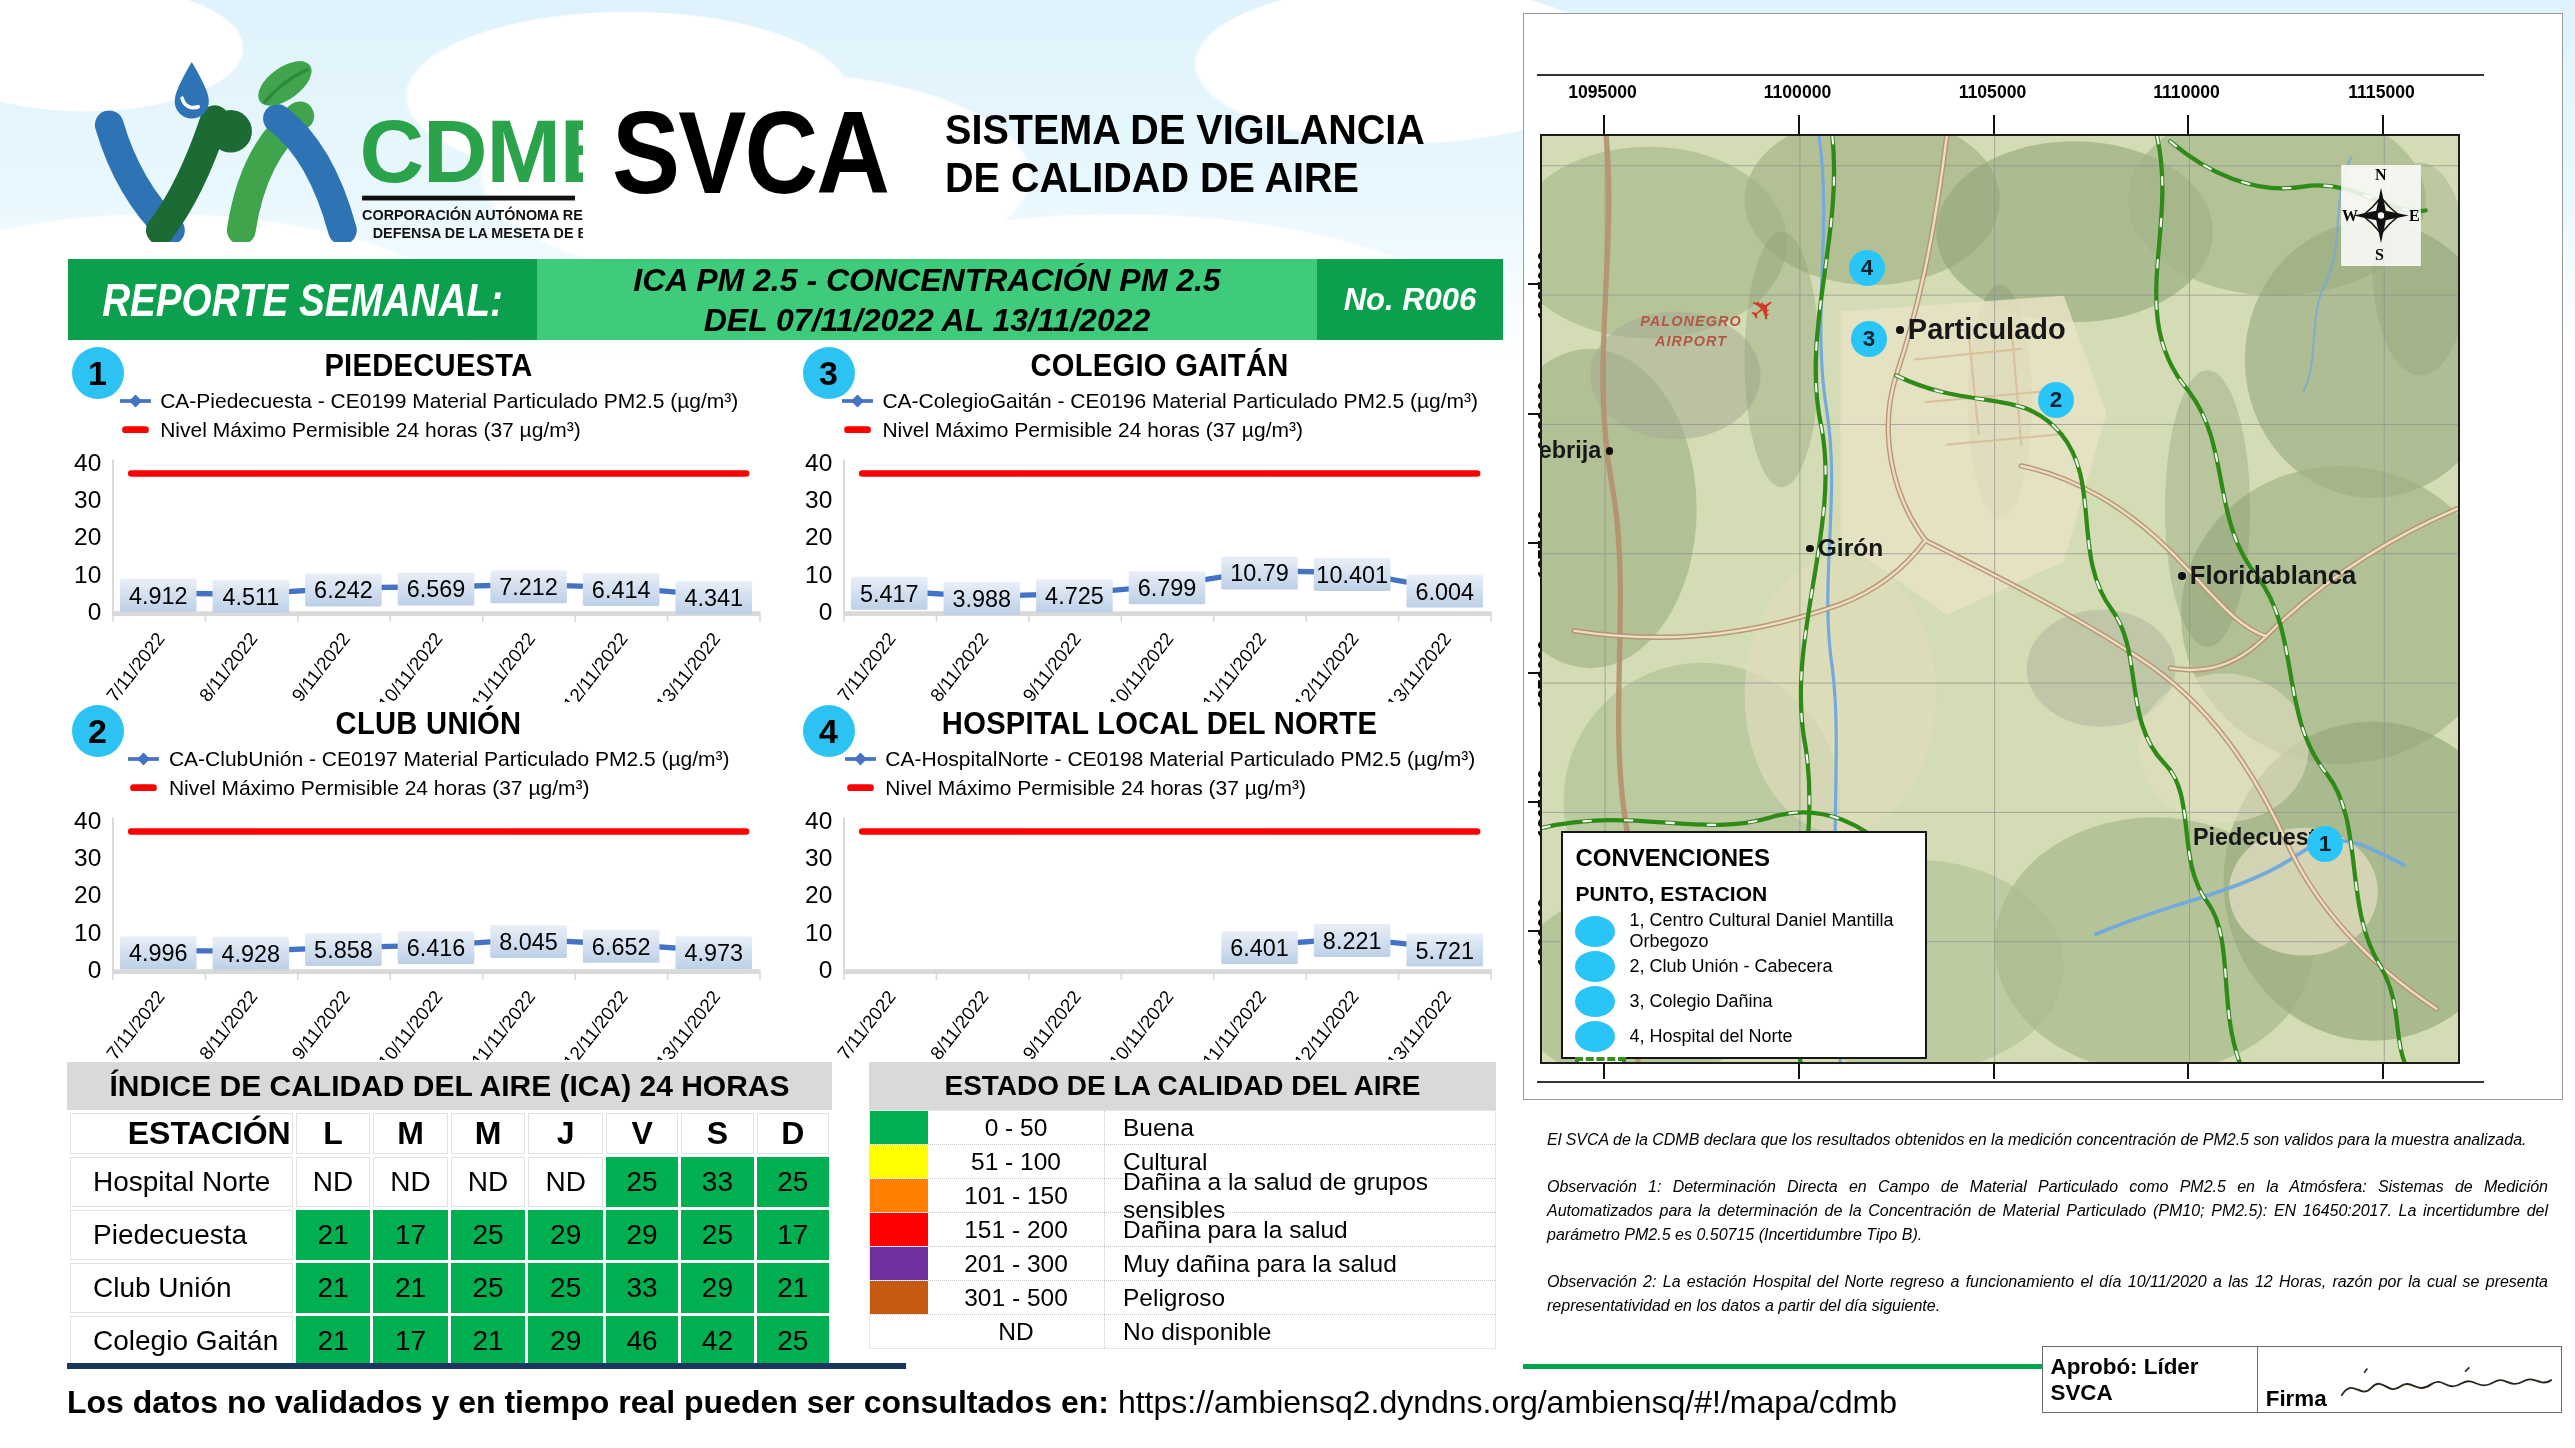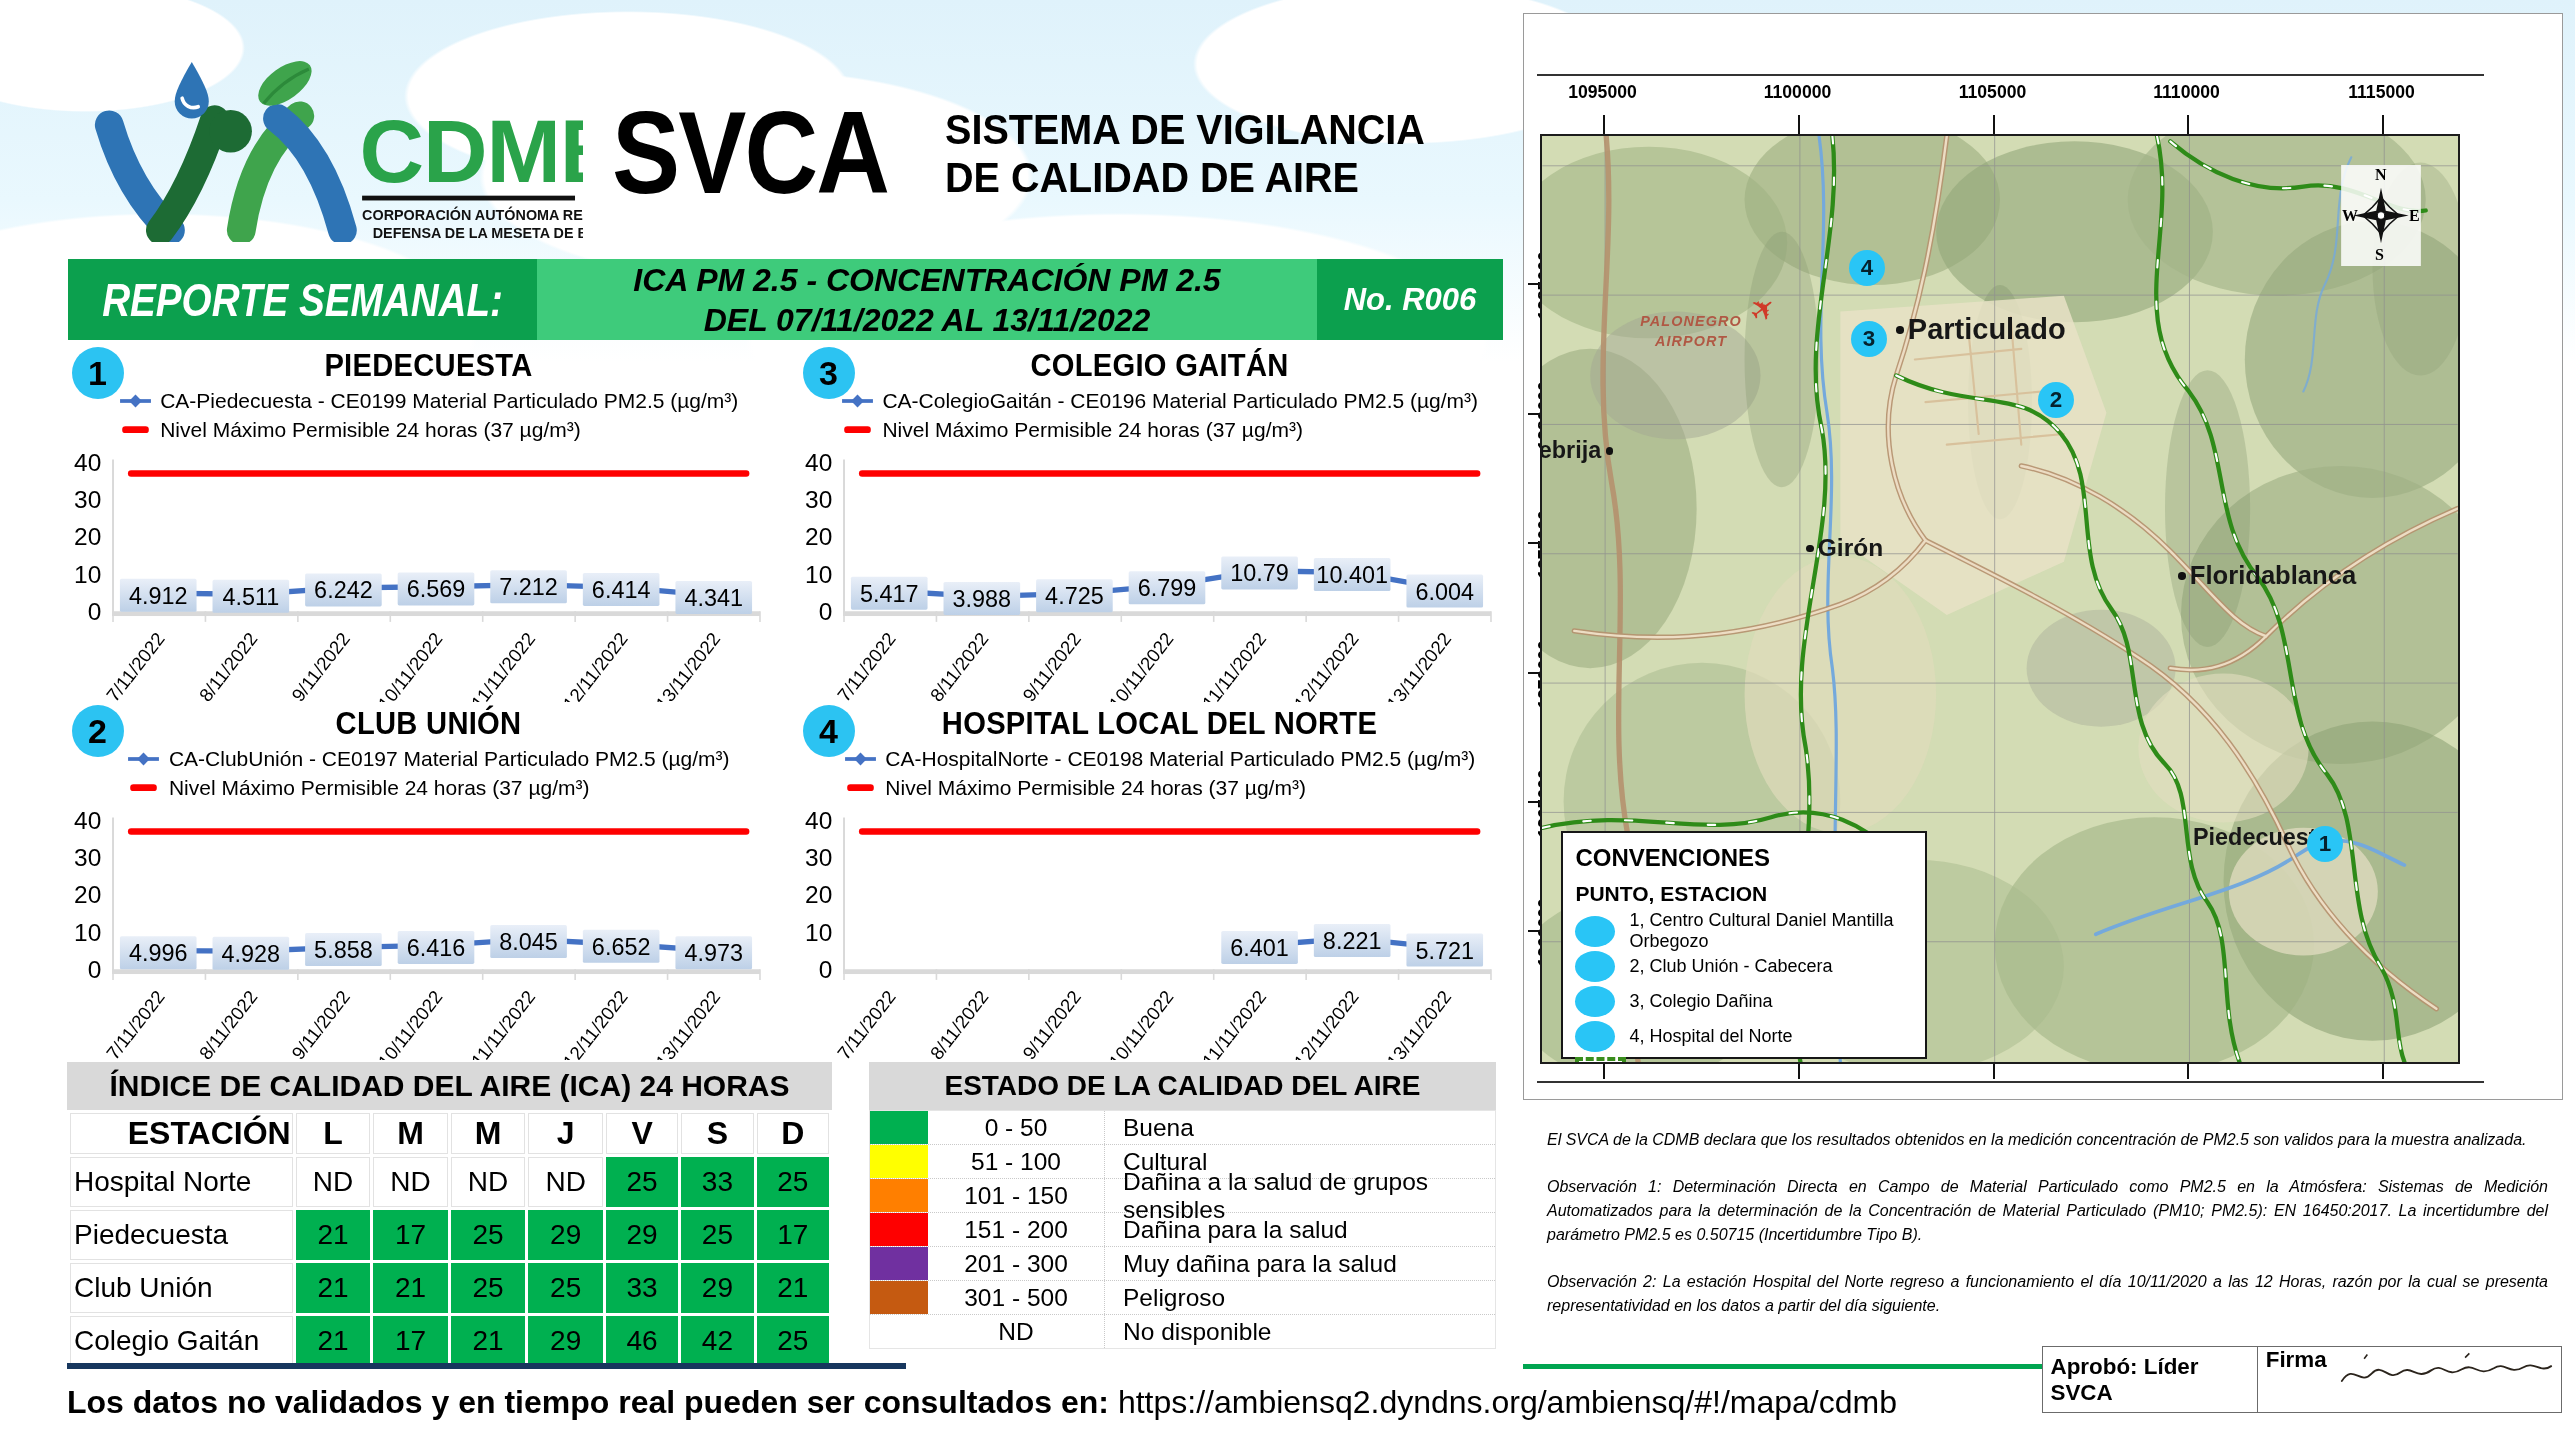--- a/index.html
+++ b/index.html
@@ -39,21 +39,21 @@
       transform:scaleX(.94);transform-origin:center;white-space:nowrap;}
   .legend{width:fit-content;margin:5.3px auto 0;}
   .legend-row{display:flex;align-items:center;gap:8.5px;font-size:21px;margin-bottom:4.3px;white-space:nowrap;}
   
   .ica{position:absolute;left:67px;top:1062px;width:765px;}
   .tbl-title{background:#d9d9d9;font-weight:800;text-align:center;font-size:30px;height:48px;line-height:47px;
       transform-origin:center;white-space:nowrap;}
   .ica table{border-collapse:separate;border-spacing:3.2px;width:100%;margin-top:0;}
   .ica th{font-size:32px;font-weight:800;text-align:center;height:37px;background:#fff;border:1.1px solid #e2e2e2;}
   .ica td{font-size:28px;height:46px;text-align:center;}
-  .ica td.station{text-align:left;padding-left:3px;background:#fff;border:1.1px solid #e2e2e2;font-size:28px;}
+  .ica td.station{text-align:left;padding-left:22px;background:#fff;border:1.1px solid #e2e2e2;font-size:28px;}
   .ica td.green{background:#00B050;}
   .ica td.nd{background:#fff;border:1.1px solid #e2e2e2;}
   .estado{position:absolute;left:869px;top:1062px;width:627px;}
   .estado .rows{border:0.5px solid #e5e5e5;}
   .estado .erow{display:flex;align-items:stretch;height:33px;border-bottom:1.1px dotted #c9c9c9;background:#fff;}
   .estado .erow:last-child{border-bottom:none;}
   .estado .sw{width:58px;}
   .estado .rg{width:176px;display:flex;align-items:center;justify-content:center;font-size:24.5px;}
   .estado .lb{flex:1;display:flex;align-items:center;font-size:24.5px;padding-left:18px;border-left:1.1px dotted #c9c9c9;}
   
@@ -85,21 +85,21 @@
   
   .notes{position:absolute;left:1547px;top:1128px;width:1001px;font-size:16px;line-height:1.52;text-align:justify;font-style:italic;}
   .notes p{margin:0 0 22.4px;}
   
   .div-left{position:absolute;left:67px;top:1363px;width:839px;height:6.4px;background:#17375e;}
   .div-right{position:absolute;left:1523px;top:1364px;width:1038px;height:5.3px;background:#00a550;}
   .consult{position:absolute;left:67px;top:1384px;width:1970px;font-size:32px;white-space:nowrap;}
   .consult b{font-weight:800;}
   .approve{position:absolute;left:2042px;top:1346px;width:518px;height:65px;border:1.6px solid #6b6b6b;display:flex;background:#fff;}
   .approve .a1{width:209px;border-right:1.6px solid #6b6b6b;display:flex;align-items:center;padding-left:7.5px;font-size:22.4px;font-weight:800;}
-  .approve .a2{flex:1;display:flex;align-items:flex-start;padding-left:7.5px;font-size:22.4px;font-weight:800;gap:5.3px;}
+  .approve .a2{flex:1;display:flex;align-items:flex-end;padding-left:7.5px;font-size:22.4px;font-weight:800;gap:5.3px;}
   svg text{font-family:"Liberation Sans",sans-serif;}
 </style>
 </head>
 <body>
 
 <div class="page">
   <div class="sky"></div>
 
   <svg width="0" height="0" style="position:absolute">
     <defs>

